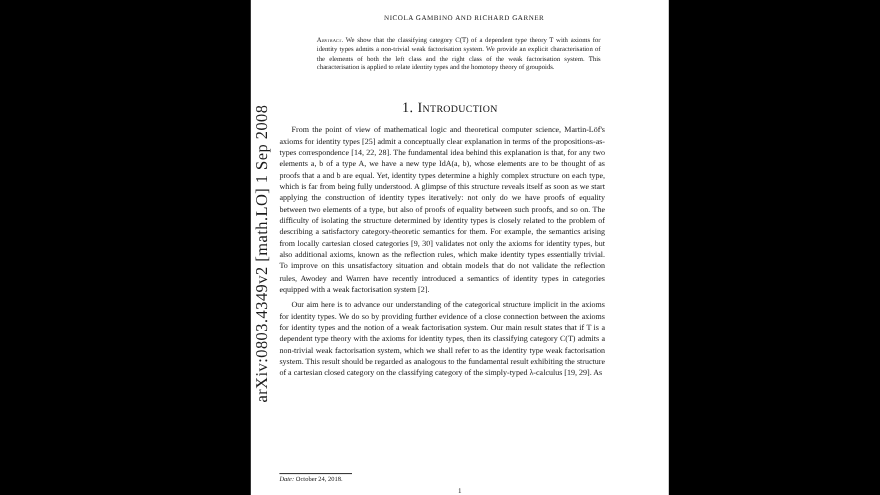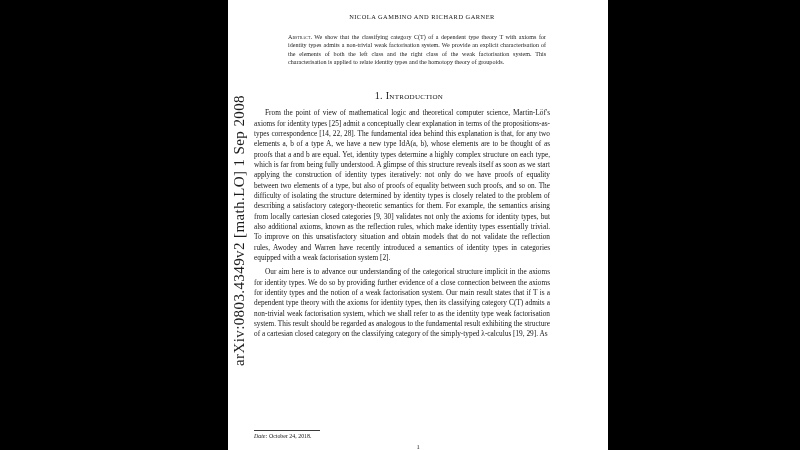--- a/index.html
+++ b/index.html
@@ -49,21 +49,21 @@
     font-size: 6.1px;
     line-height: 8.3px;
     text-align: justify;
     color: #222;
   }
   .sc { font-variant: small-caps; }
   .section-heading {
     margin-top: 24px;
     margin-left: 26px; margin-right: 44px;
     text-align: center;
-    font-size: 10px;
+    font-size: 13px;
     letter-spacing: 0.3px;
   }
   .body-par {
     margin: 4px 58px 0 26px;
     font-size: 7.3px;
     line-height: 10.35px;
     text-align: justify;
     text-indent: 11px;
   }
   .body-par.first { margin-top: 7px; }

